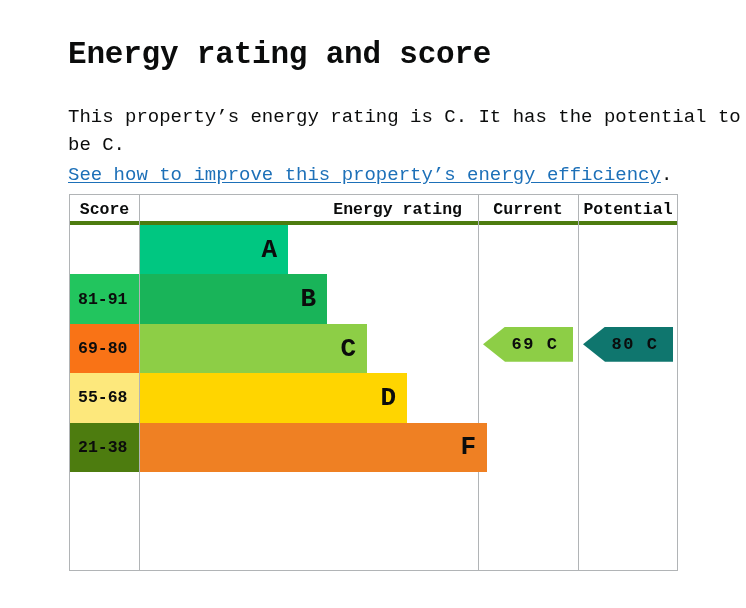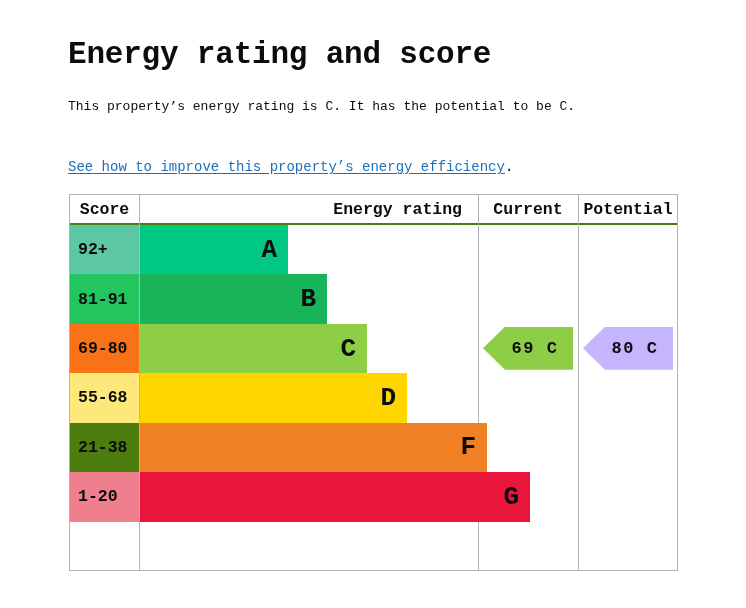--- a/index.html
+++ b/index.html
@@ -28,29 +28,29 @@
     font-size: 31px;
     font-weight: 700;
     letter-spacing: -0.2px;
     line-height: 1.15;
     color: #0b0c0c;
   }
   .intro-text {
     position: absolute;
     left: 68px;
     top: 85px;
-    font-size: 13px;
+    font-size: 19px;
     line-height: 1.45;
     color: #0b0c0c;
   }
   .improve-line {
     position: absolute;
     left: 68px;
     top: 143px;
-    font-size: 14px;
+    font-size: 19px;
     line-height: 1.45;
     color: #0b0c0c;
   }
   .improve-link {
     color: #1d70b8;
     text-decoration: underline;
     text-underline-offset: 2px;
     cursor: pointer;
   }
 
@@ -61,21 +61,21 @@
     top: 194px;
     width: 609px;
     height: 377px;
     border: 1px solid #b1b4b6;
     border-top: 1px solid #b1b4b6;
     background: #fff;
   }
   .epc-head {
     position: relative;
     height: 30px;
-    border-bottom: 2px solid #4d7c0f;
+    border-bottom: 4px solid #4d7c0f;
   }
   .th {
     position: absolute;
     top: 0;
     height: 29px;
     line-height: 29px;
     font-size: 16.5px;
     font-weight: 700;
     color: #0b0c0c;
     white-space: nowrap;
@@ -130,21 +130,21 @@
     padding-right: 11px;
     font-size: 26px;
     font-weight: 700;
     color: #0b0c0c;
   }
 
   
   .marker {
     position: absolute;
     top: 3px;
-    height: 43px;
+    height: 35px;
     display: flex;
     align-items: center;
     justify-content: center;
     font-size: 17px;
     font-weight: 700;
     color: #0b0c0c;
     letter-spacing: 1.5px;
     clip-path: polygon(22px 0, 100% 0, 100% 100%, 22px 100%, 0 50%);
   }
   .marker-current   { left: 413px; width: 90px; }
@@ -170,46 +170,41 @@
       <div class="th th-current">Current</div>
       <div class="th th-potential">Potential</div>
     </div>
 
     <div class="vline vline-score"></div>
     <div class="vline vline-current"></div>
     <div class="vline vline-potential"></div>
 
     <div class="epc-body" id="bands-container">
         <div class="band-row">
-          <div class="score-cell" style="background: rgb(92, 199, 164);">92+</div>
           <div class="band-bar" style="background: rgb(0, 199, 129); width: 148px;">A</div>
         </div>
         <div class="band-row">
           <div class="score-cell" style="background: #22c55e;">81-91</div>
           <div class="band-bar" style="background: rgb(25, 180, 89); width: 187px;">B</div>
         </div>
         <div class="band-row">
           <div class="score-cell" style="background: #f97316;">69-80</div>
           <div class="band-bar" style="background: rgb(141, 206, 70); width: 227px;">C</div>
           <div class="marker marker-current" style="background: rgb(141, 206, 70);">
             <span class="marker-text">69  C</span>
           </div>
-          <div class="marker marker-potential" style="background: #c4b5fd;">
+          <div class="marker marker-potential" style="background: #0f766e;">
             <span class="marker-text">80  C</span>
           </div>
         </div>
         <div class="band-row">
           <div class="score-cell" style="background: rgb(253, 232, 124);">55-68</div>
           <div class="band-bar" style="background: rgb(255, 213, 0); width: 267px;">D</div>
         </div>
         <div class="band-row">
           <div class="score-cell" style="background: #4d7c0f;">21-38</div>
           <div class="band-bar" style="background: rgb(239, 128, 35); width: 347px;">F</div>
         </div>
-        <div class="band-row">
-          <div class="score-cell" style="background: rgb(240, 127, 142);">1-20</div>
-          <div class="band-bar" style="background: rgb(233, 21, 59); width: 390px;">G</div>
-        </div>
       </div>
 
   </div>
 
 </div>
 
 </body></html>

